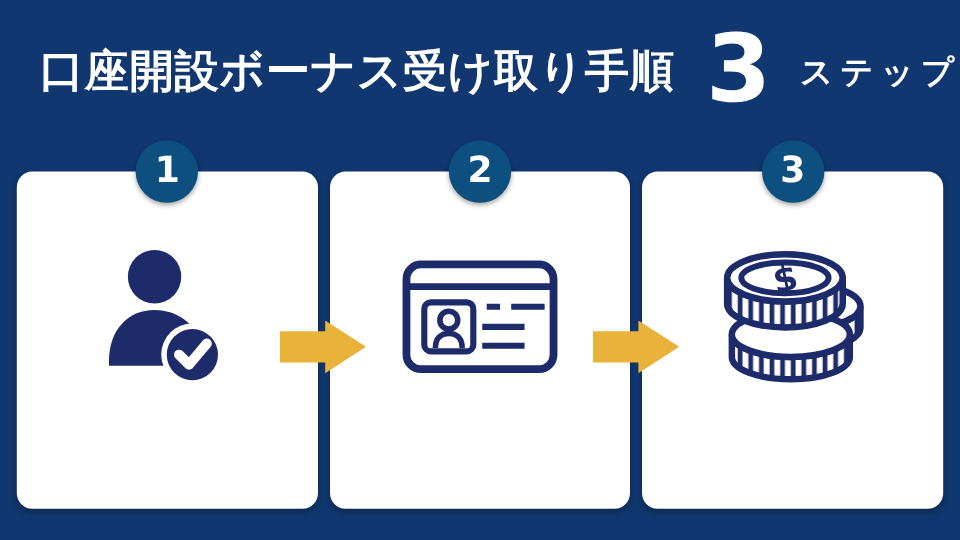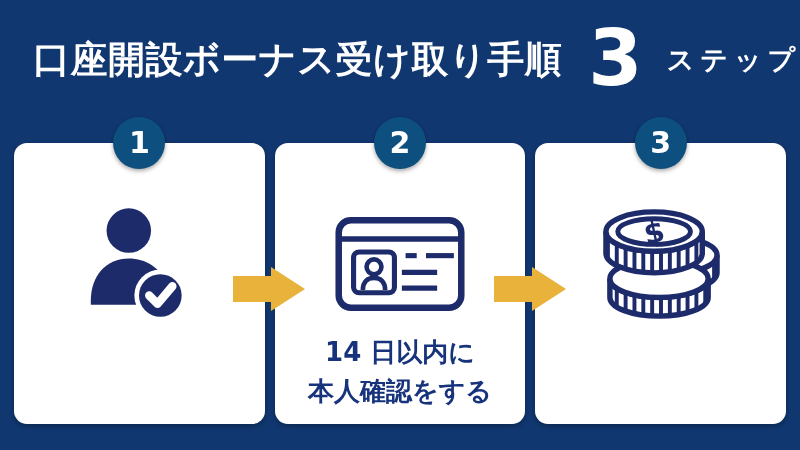--- a/index.html
+++ b/index.html
@@ -99,24 +99,20 @@
         <line x1="4" y1="24" x2="136" y2="24" stroke="#1e2b6b" stroke-width="6"></line>
         <rect x="20" y="38" width="44" height="44" rx="6" fill="none" stroke="#1e2b6b" stroke-width="5.5"></rect>
         <circle cx="42" cy="54" r="8" fill="none" stroke="#1e2b6b" stroke-width="5"></circle>
         <path d="M30,79 C30,70 35,66 42,66 C49,66 54,70 54,79" fill="none" stroke="#1e2b6b" stroke-width="5"></path>
         <line x1="76" y1="42" x2="88" y2="42" stroke="#1e2b6b" stroke-width="5.5"></line>
         <line x1="98" y1="42" x2="128" y2="42" stroke="#1e2b6b" stroke-width="5.5"></line>
         <line x1="72" y1="60" x2="110" y2="60" stroke="#1e2b6b" stroke-width="5.5"></line>
         <line x1="72" y1="77" x2="110" y2="77" stroke="#1e2b6b" stroke-width="5.5"></line>
       </svg>
     </div>
-    <div class="card-label">
-      <span>14 日以内に</span>
-      <span>本人確認をする</span>
-    </div>
   </div>
 
   <div class="card">
     <div class="step-circle">3</div>
     <div class="icon-wrap">
       <svg width="118" height="116" viewBox="0 0 118 118">
         <defs>
           <pattern id="coinStripes" patternUnits="userSpaceOnUse" width="9" height="118">
             <rect x="0" y="0" width="9" height="118" fill="#ffffff"></rect>
             <rect x="3" y="0" width="4" height="118" fill="#1e2b6b"></rect>

